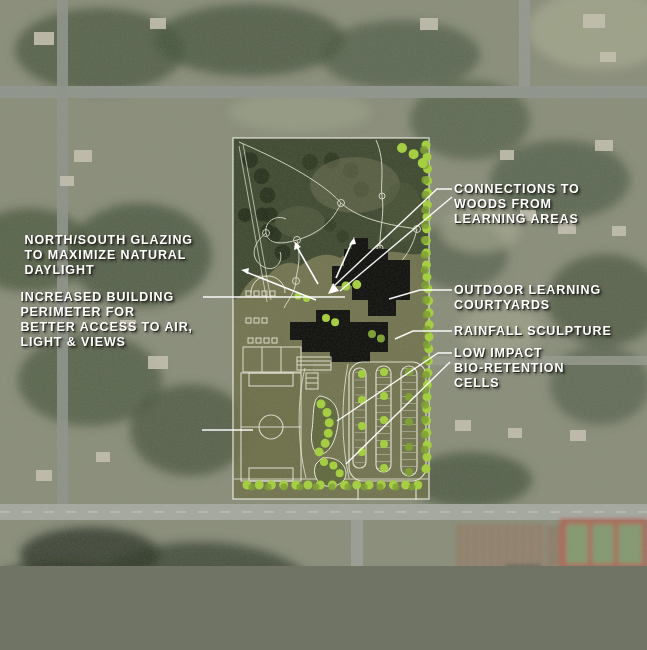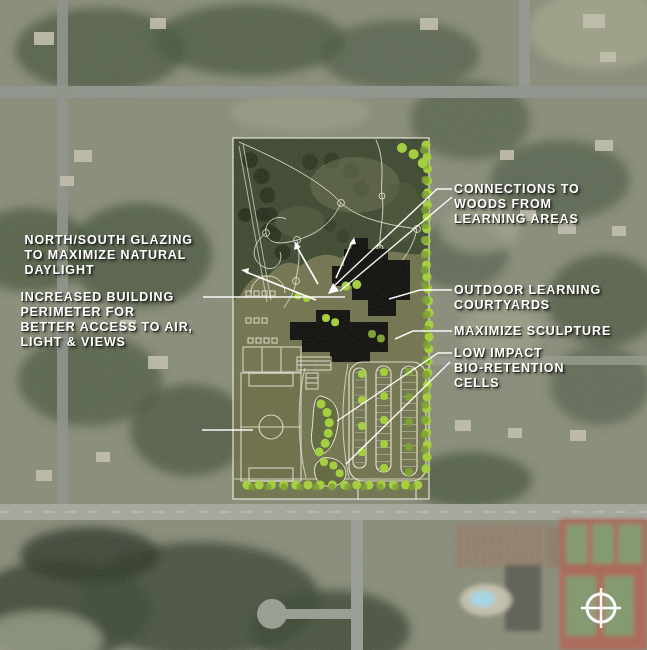--- a/index.html
+++ b/index.html
@@ -5,21 +5,21 @@
   :root{
     --annotation-text:#ffffff;
     --plan-ground:#70714a;
     --building:#0e0e0c;
     --tree-accent:#a6d23c;
     --tree-accent-dark:#7ca12e;
     --plan-line:#eeeede;
   }
   html,body{margin:0;padding:0;background:#6f7465;}
   #stage{
-    position:relative;width:647px;height:650px;overflow:hidden;
+    position:relative;width:647px;height:566px;overflow:hidden;
     background:#4d7c0f;
     font-family:"Liberation Sans", sans-serif;
   }
   #scene{position:absolute;left:0;top:0;}
   .ann{
     position:absolute;
     color:var(--annotation-text);
     font-weight:bold;
     font-size:12.5px;
     line-height:15px;
@@ -293,17 +293,17 @@
 LEARNING AREAS</div>
 <div class="ann right" style="right:454px; top:233px;">NORTH/SOUTH GLAZING
 TO MAXIMIZE NATURAL
 DAYLIGHT</div>
 <div class="ann right" style="right:454px; top:290px;">INCREASED BUILDING
 PERIMETER FOR
 BETTER ACCESS TO AIR,
 LIGHT &amp; VIEWS</div>
 <div class="ann" style="left:454px; top:283px;">OUTDOOR LEARNING
 COURTYARDS</div>
-<div class="ann" style="left:454px; top:324px;">MAXIMIZE SCULPTURE</div>
+<div class="ann" style="left:454px; top:324px;">RAINFALL SCULPTURE</div>
 <div class="ann" style="left:454px; top:346px;">LOW IMPACT
 BIO-RETENTION
 CELLS</div>
 </div>
 
 </body></html>

